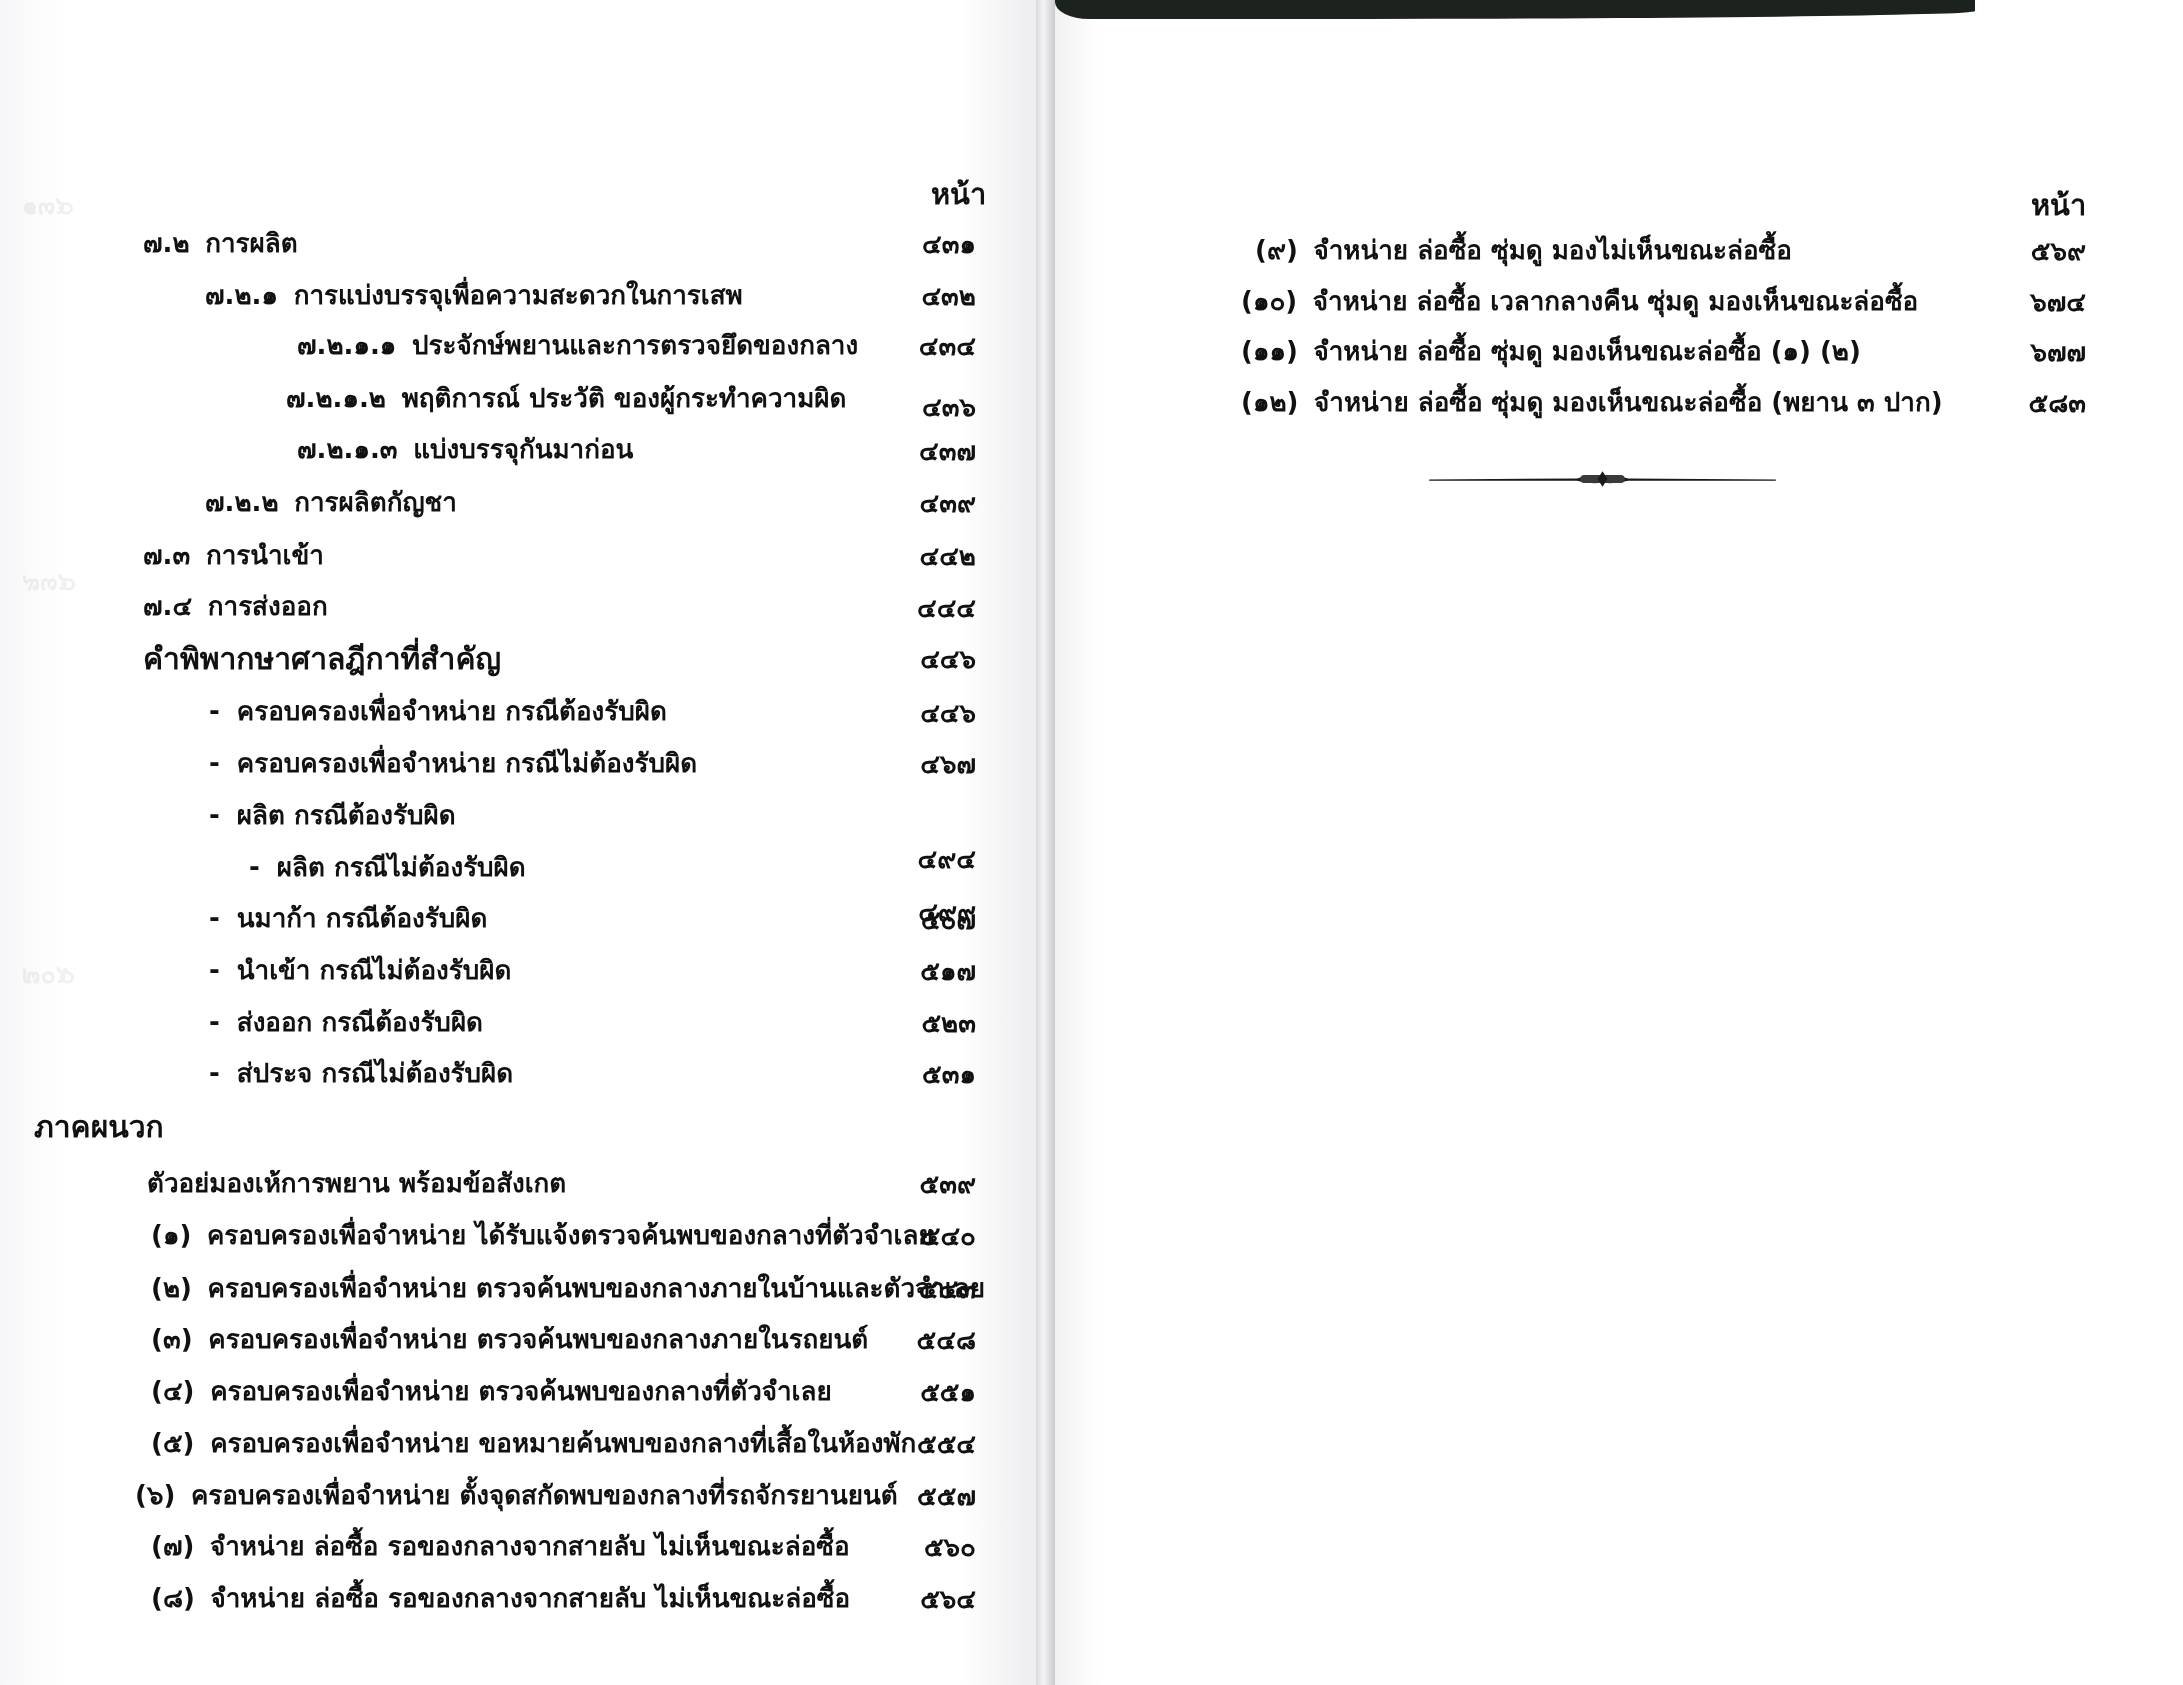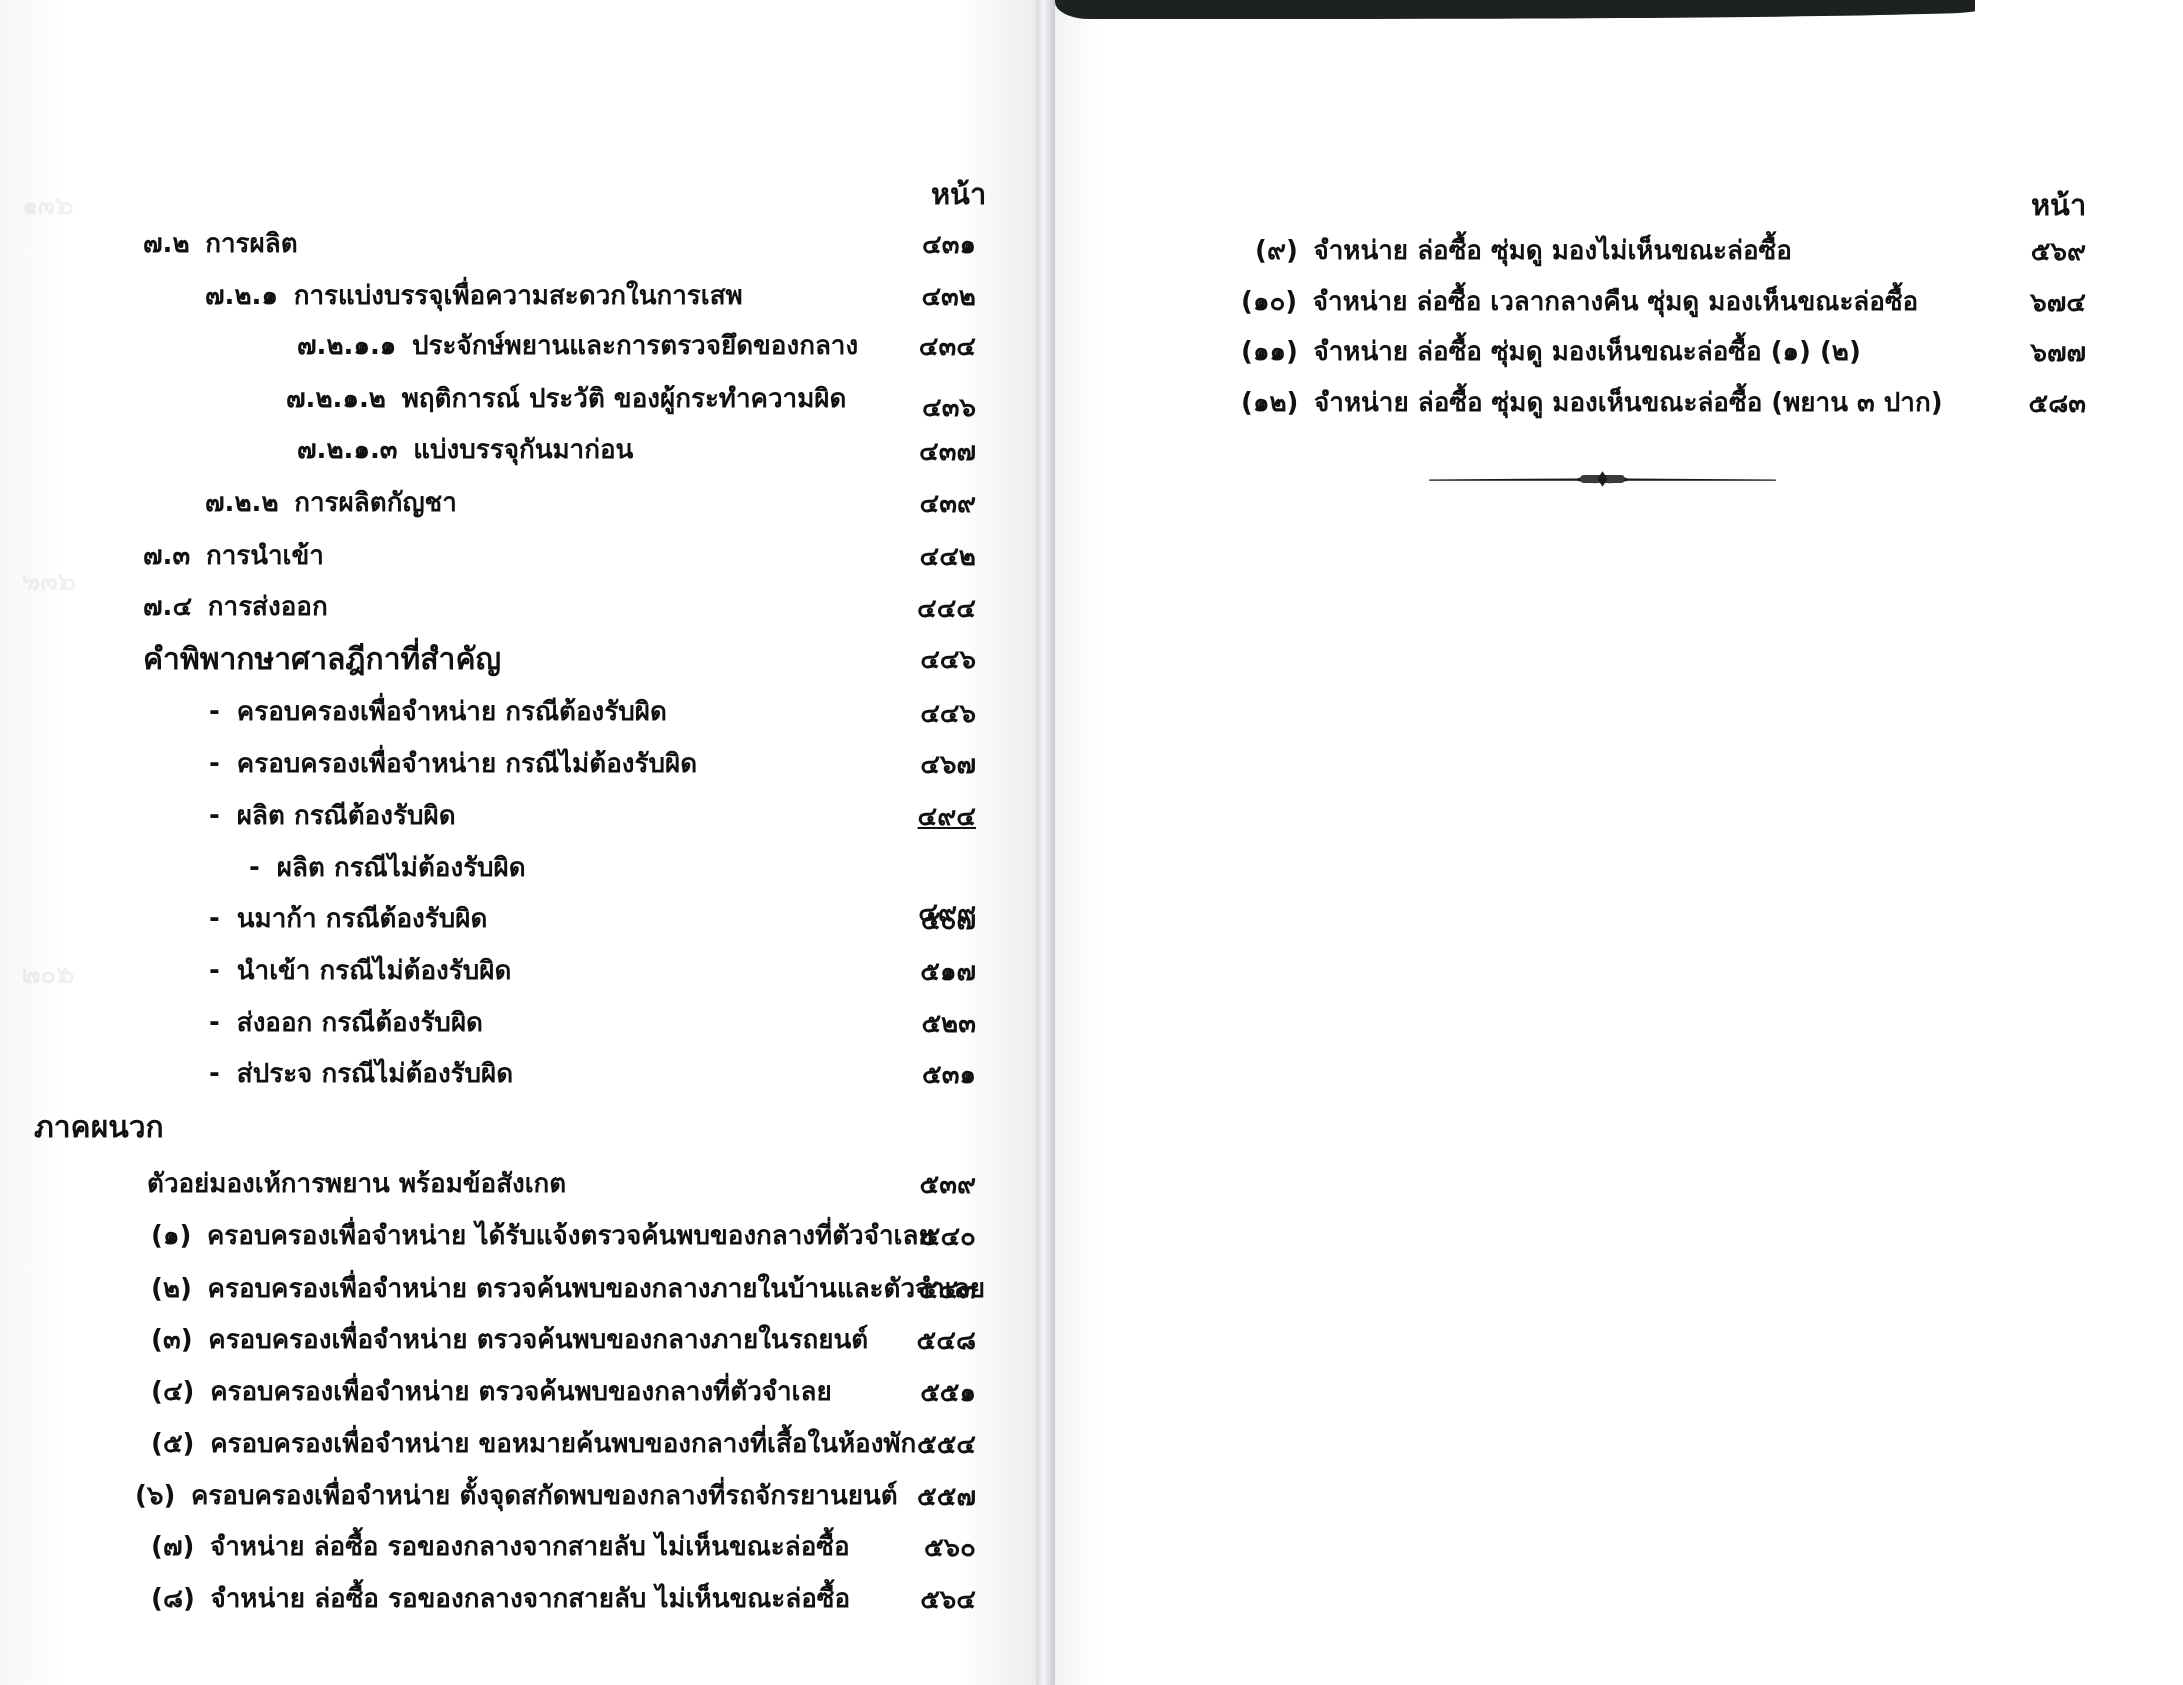--- a/index.html
+++ b/index.html
@@ -109,21 +109,21 @@
 <div class="pg" style="left:853px;top:700px;">๔๔๖</div>
 
 <div class="entry" style="left:209px;top:750px;">
   <span class="dash">-</span><span>ครอบครองเพื่อจำหน่าย กรณีไม่ต้องรับผิด</span>
 </div>
 <div class="pg" style="left:853px;top:751px;">๔๖๗</div>
 
 <div class="entry" style="left:209px;top:802px;">
   <span class="dash">-</span><span>ผลิต กรณีต้องรับผิด</span>
 </div>
-<div class="pg" style="left:853px;top:803px;text-decoration:underline;">๔๙๔</div>
+<div class="pg" style="left:853px;top:846px;">๔๙๔</div>
 
 <div class="entry" style="left:209px;top:854px;margin-left:40px;">
   <span class="dash">-</span><span>ผลิต กรณีไม่ต้องรับผิด</span>
 </div>
 <div class="pg" style="left:853px;top:899px;">๔๙๙</div>
 
 <div class="entry" style="left:209px;top:905px;">
   <span class="dash">-</span><span>นมาก้า กรณีต้องรับผิด</span>
 </div>
 <div class="pg" style="left:853px;top:907px;">๕๐๗</div>

